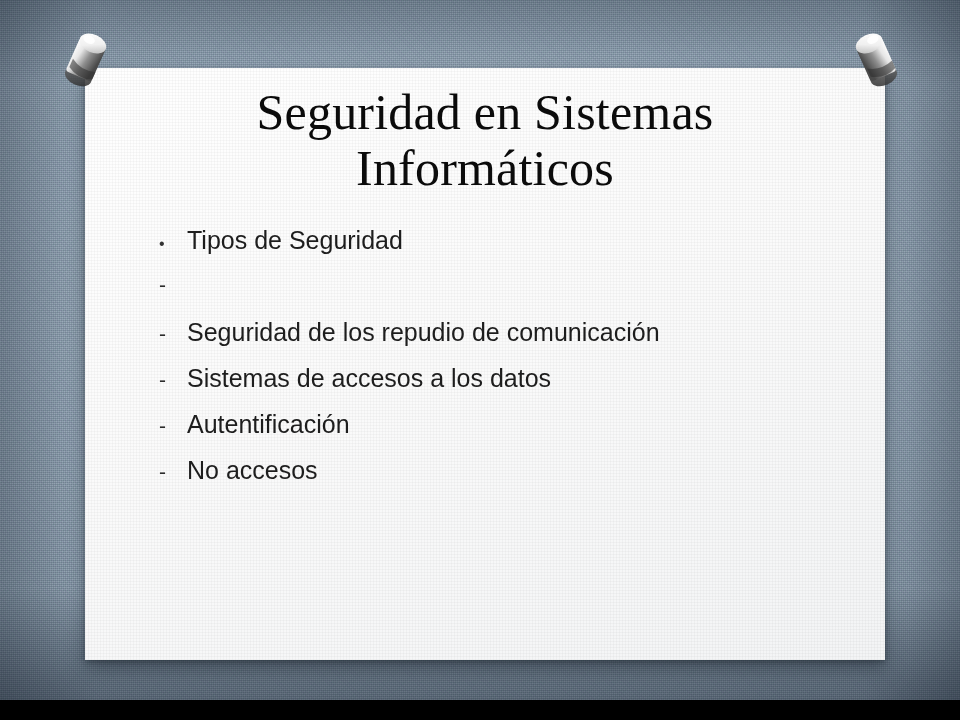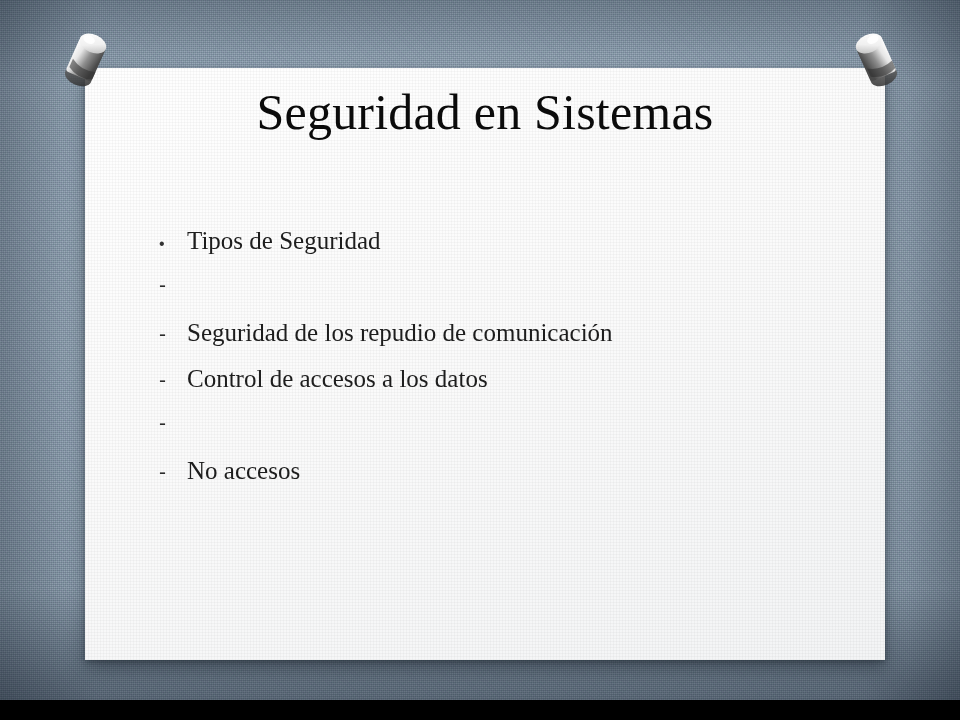--- a/index.html
+++ b/index.html
@@ -156,21 +156,21 @@
     color: #2b2b2b;
     font-size: 21px;
     line-height: 1;
     text-align: left;
   }
   .bullet-marker.dot {
     font-size: 16px;
     color: #333;
   }
   .bullet-text {
-    font-family: Liberation Serif, serif;
+    font-family: Liberation Sans, sans-serif;
     font-size: 25px;
     color: #1d1d1d;
     line-height: 1;
     white-space: nowrap;
   }
 
   
   .pin {
     position: absolute;
     width: 56px;
@@ -193,45 +193,47 @@
   </div>
 
   <div id="card">
     <div id="card-shade"></div>
     <div id="card-texture"></div>
 
     <div id="card-content">
 
       <div id="title">
         <span class="title-line">Seguridad en Sistemas</span>
+        <span class="title-line">Informáticos</span>
       </div>
 
       <div id="bullet-list">
 
         <div class="bullet-row">
           <span class="bullet-marker dot">•</span>
           <span class="bullet-text">Tipos de Seguridad</span>
         </div>
 
         <div class="bullet-row">
           <span class="bullet-marker">-</span>
         </div>
 
         <div class="bullet-row">
           <span class="bullet-marker">-</span>
           <span class="bullet-text">Seguridad de los repudio de comunicación</span>
         </div>
 
         <div class="bullet-row">
           <span class="bullet-marker">-</span>
-          <span class="bullet-text">Control de accesos a los datos</span>
-        </div>
-
-        <div class="bullet-row">
-          <span class="bullet-marker">-</span>
+          <span class="bullet-text">Sistemas de accesos a los datos</span>
+        </div>
+
+        <div class="bullet-row">
+          <span class="bullet-marker">-</span>
+          <span class="bullet-text">Autentificación</span>
         </div>
 
         <div class="bullet-row">
           <span class="bullet-marker">-</span>
           <span class="bullet-text">No accesos</span>
         </div>
 
       </div>
     </div>
   </div>

